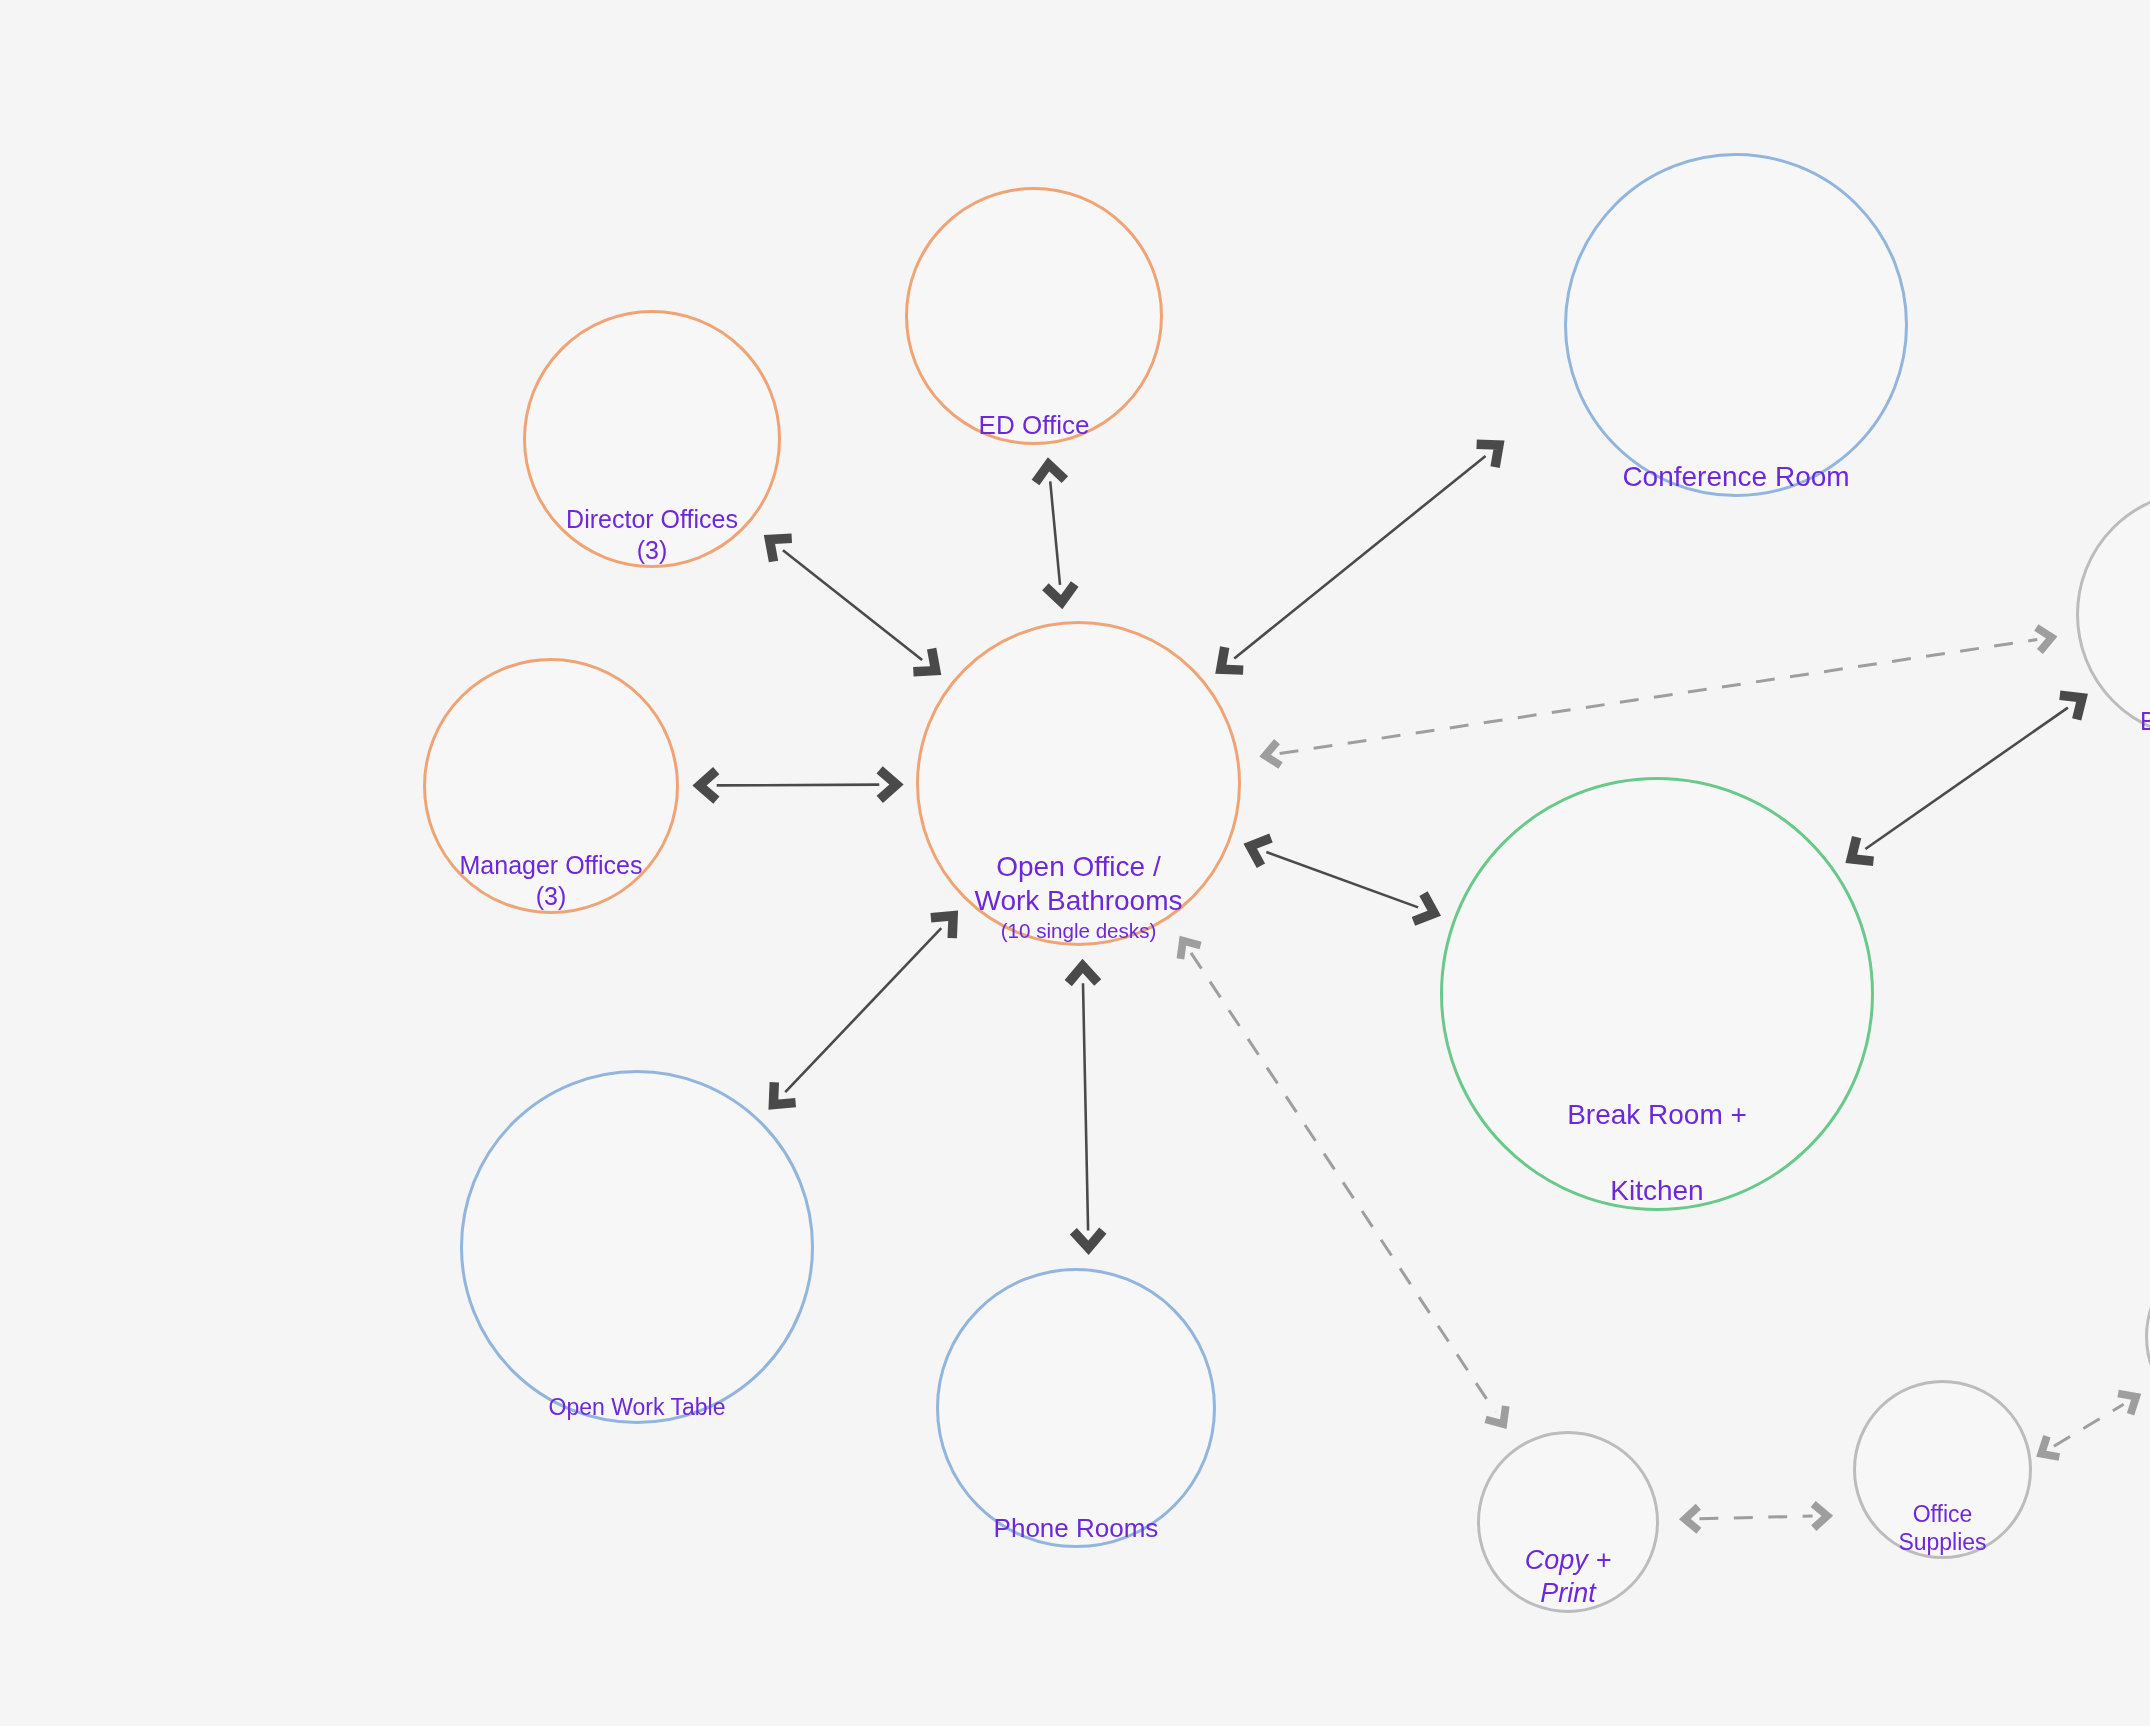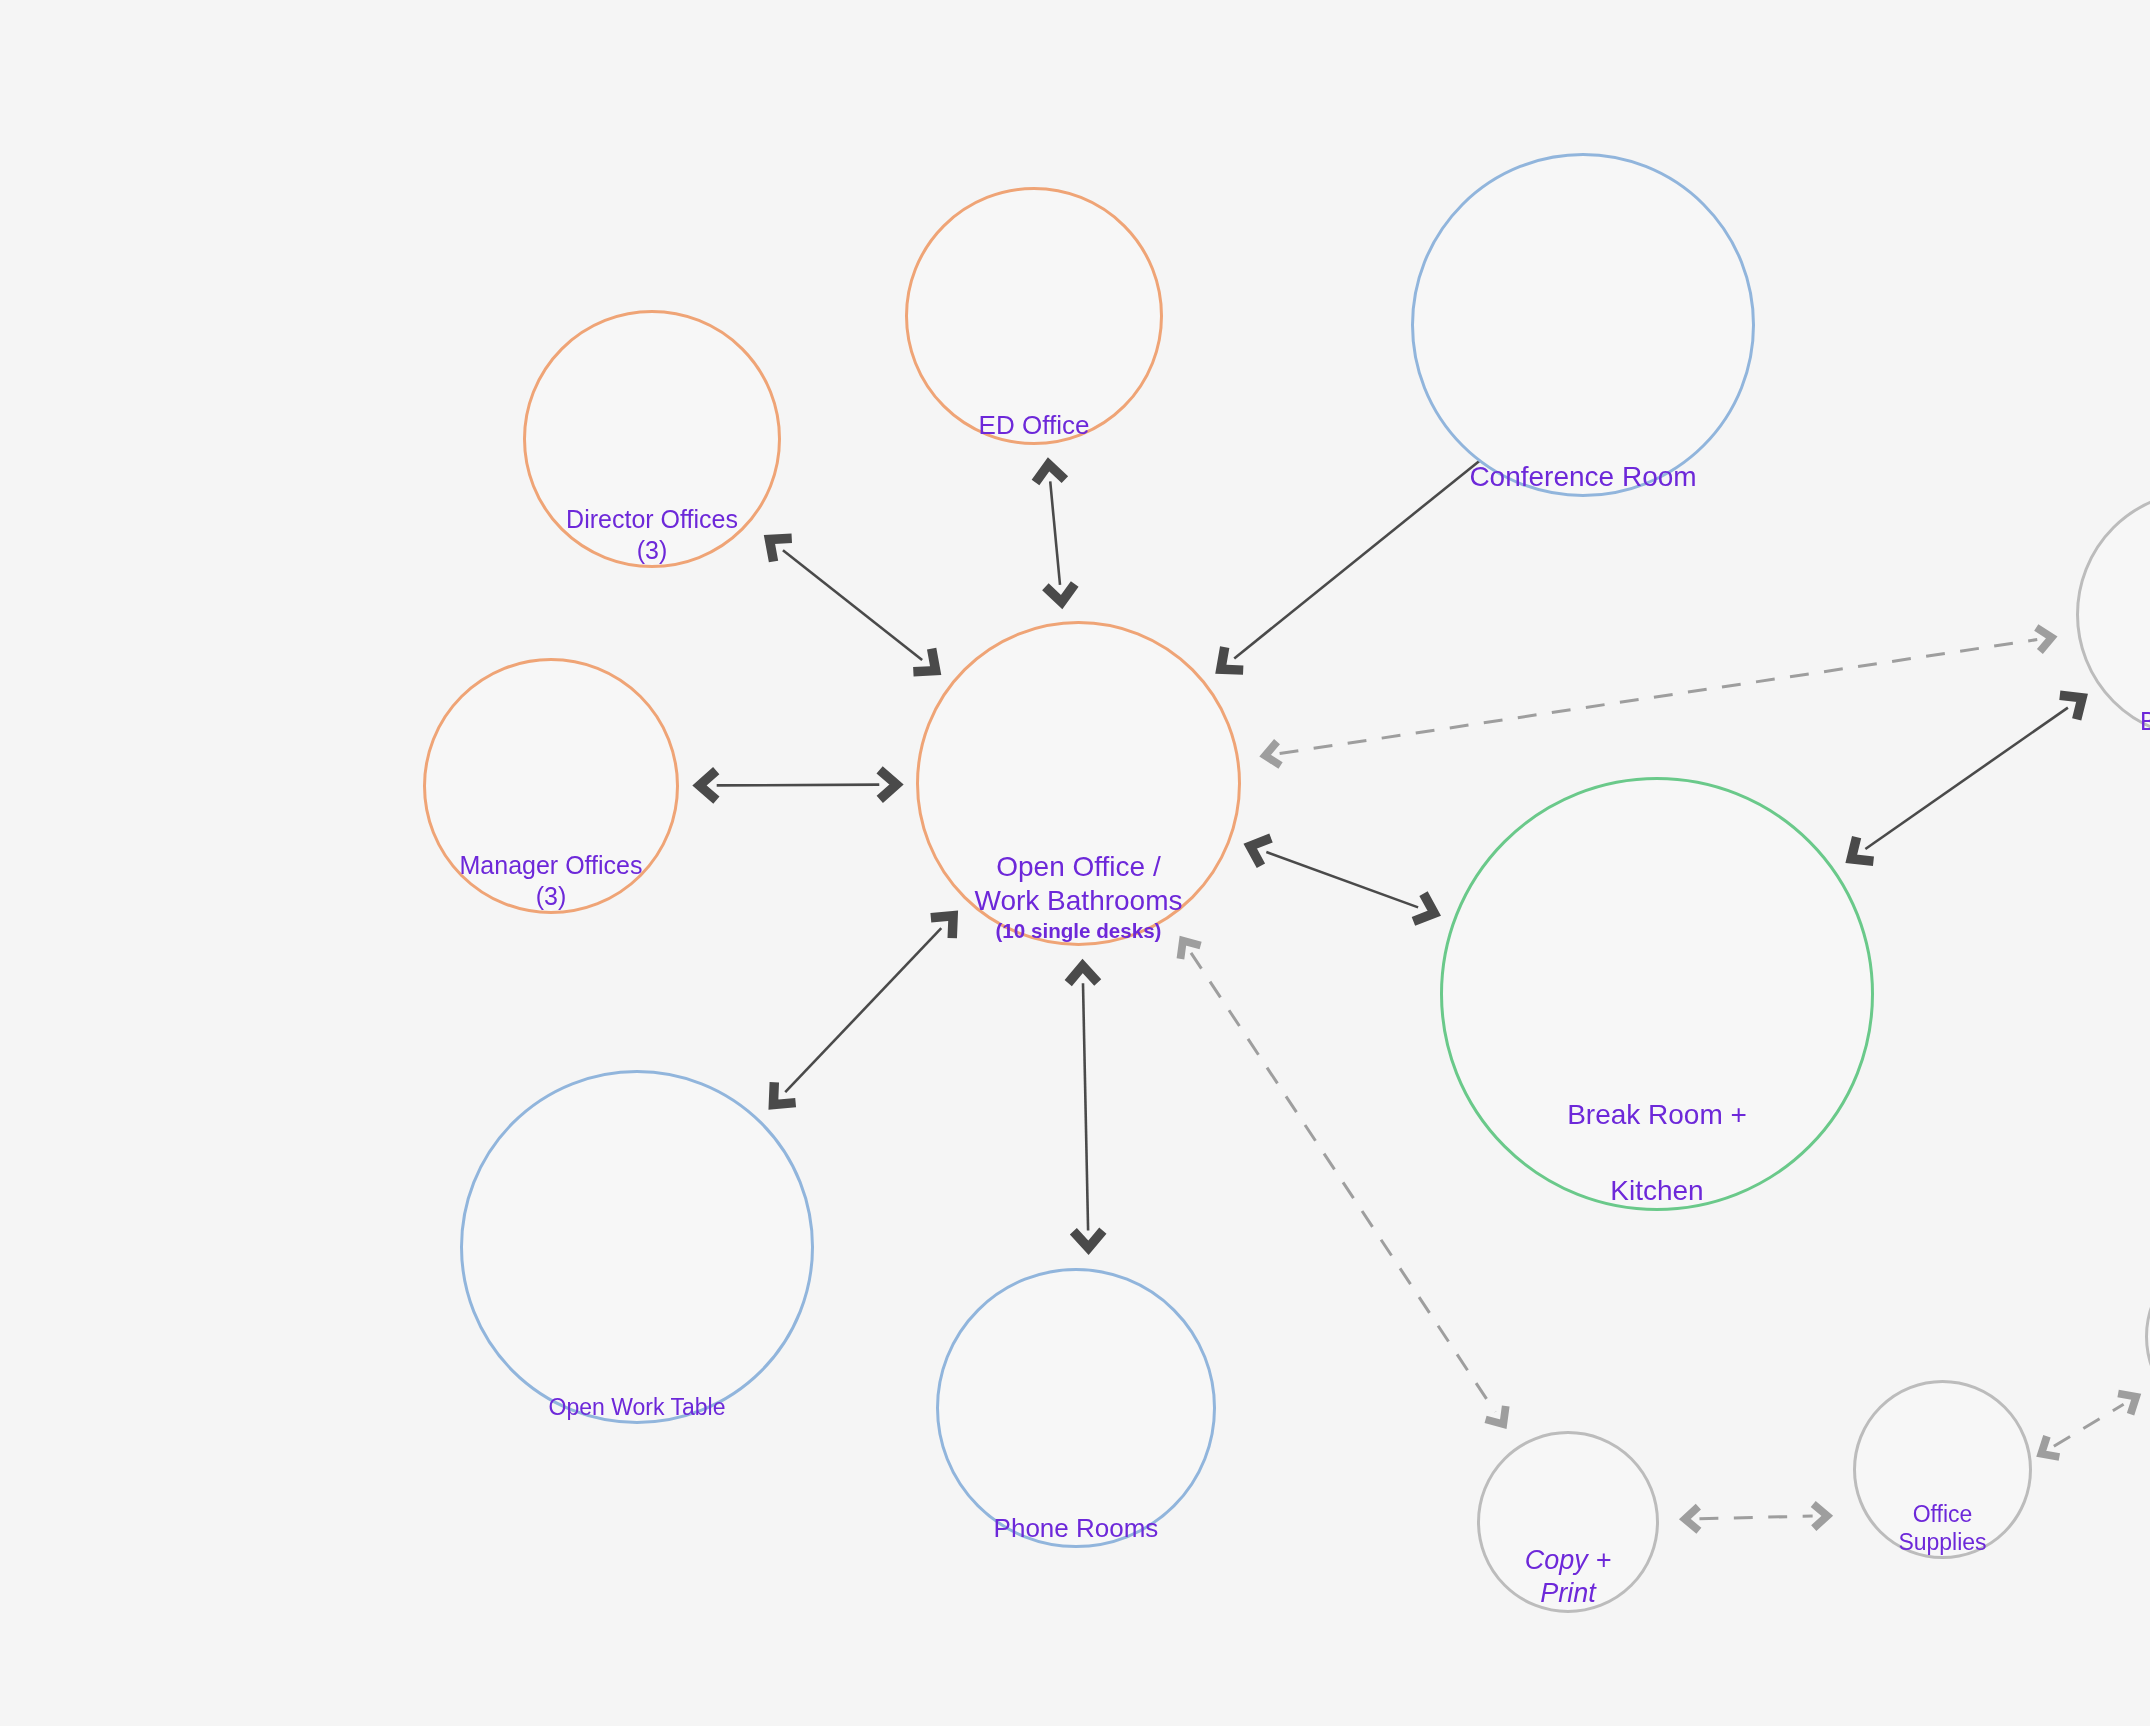--- a/index.html
+++ b/index.html
@@ -103,34 +103,34 @@
       <g>
         <line x1="4774.9" y1="3362.5" x2="4937.1" y2="3265.1" stroke="#9e9e9e" stroke-width="7" stroke-dasharray="44 36"></line>
         <path d="M4953.2,3288.2 L4966.3,3247.6 L4924.3,3240.0" fill="none" stroke="#9e9e9e" stroke-width="18.0" stroke-linecap="butt" stroke-linejoin="miter"></path>
         <path d="M4758.8,3339.4 L4745.7,3380.0 L4787.7,3387.6" fill="none" stroke="#9e9e9e" stroke-width="18.0" stroke-linecap="butt" stroke-linejoin="miter"></path>
       </g>
     </svg>
   <div id="nodes">
       <div class="node n-orange" style="left: 916px; top: 621px; width: 325px; height: 325px; font-size: 28px;">
         <span class="title">Open Office /</span>
         <span class="title">Work Bathrooms</span>
-        <span class="sub" style="font-size: 20.6px; font-weight: bold;">(10 single desks)</span>
+        <span class="sub" style="font-size: 20.6px;">(10 single desks)</span>
       </div>
       <div class="node n-orange" style="left: 905px; top: 187px; width: 258px; height: 258px; font-size: 26px;">
         <span class="title">ED Office</span>
       </div>
       <div class="node n-orange" style="left: 523px; top: 310px; width: 258px; height: 258px; font-size: 25px;">
         <span class="title">Director Offices</span>
         <span class="sub" style="font-size: 25px;">(3)</span>
       </div>
       <div class="node n-orange" style="left: 423px; top: 658px; width: 256px; height: 256px; font-size: 25px;">
         <span class="title">Manager Offices</span>
         <span class="sub" style="font-size: 25px;">(3)</span>
       </div>
-      <div class="node n-blue" style="left: 1411px; top: 153px; width: 344px; height: 344px; font-size: 28px;">
+      <div class="node n-blue" style="left: 1564px; top: 153px; width: 344px; height: 344px; font-size: 28px;">
         <span class="title">Conference Room</span>
       </div>
       <div class="node n-blue" style="left: 460px; top: 1070px; width: 354px; height: 354px; font-size: 23px;">
         <span class="title">Open Work Table</span>
       </div>
       <div class="node n-blue" style="left: 936px; top: 1268px; width: 280px; height: 280px; font-size: 26px;">
         <span class="title">Phone Rooms</span>
       </div>
       <div class="node n-green" style="left: 1440px; top: 777px; width: 434px; height: 434px; font-size: 28px;">
         <span class="title">Break Room +</span>

